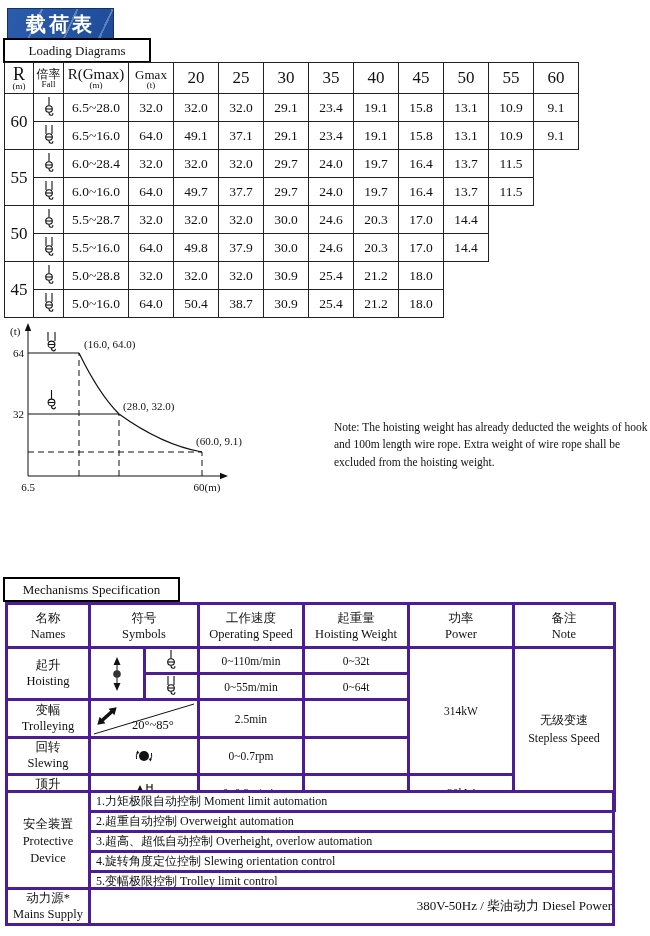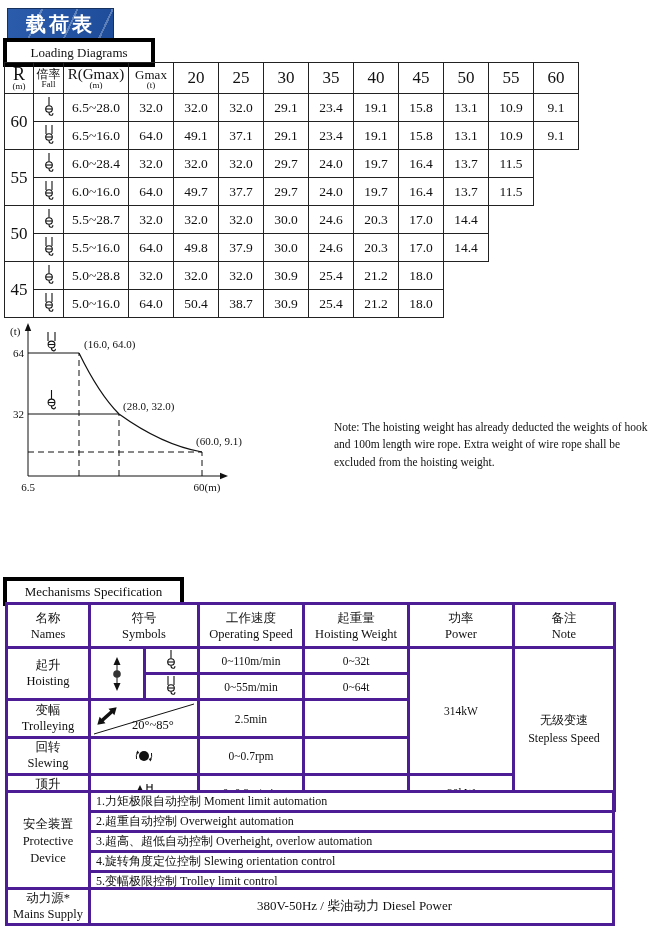--- a/index.html
+++ b/index.html
@@ -6,21 +6,21 @@
   #page{position:relative;width:650px;height:936px;background:#fff;overflow:hidden;
         font-family:"Liberation Serif",serif;color:#111;}
 
   
   .title-blue{position:absolute;color:#fff;font-weight:bold;letter-spacing:3px;
     text-align:center;border:1px solid #16315e;
     background:
       repeating-linear-gradient(115deg, rgba(255,255,255,0) 0 30px, rgba(255,255,255,.28) 30px 32px),
       linear-gradient(100deg,#2b5cab 0%,#1e4c9b 100%);
     display:flex;align-items:center;justify-content:center;}
-  .title-white{position:absolute;background:#fff;border:4px solid #000000;
+  .title-white{position:absolute;background:#fff;border:2px solid #000000;
     display:flex;align-items:center;justify-content:center;font-size:13px;}
   #t1-cn{left:7px;top:8px;width:105px;height:30px;font-size:20px;}
   #t1-en{left:3px;top:38px;width:144px;height:21px;}
   #t2-cn{left:7px;top:548px;width:122px;height:29px;font-size:20px;}
   #t2-en{left:3px;top:577px;width:173px;height:21px;}
 
   
   #load-table{position:absolute;left:4px;top:62px;border-collapse:collapse;}
   #load-table th,#load-table td{border:1px solid #222;text-align:center;vertical-align:middle;padding:0;}
   #load-table td{height:27px;font-size:13.5px;}
@@ -59,21 +59,21 @@
   #mech-table .sym{overflow:hidden;}
   #mech-table .notecell{font-size:12px;line-height:1.5;}
   svg text{font-family:"Liberation Serif",serif;}
 
   
   #safety-table{top:790px;}
   #safety-table .name{font-size:12.5px;line-height:1.35;}
   #safety-table .item{text-align:left;padding:0 0 0 5px;height:17px;font-size:12px;}
   #mains-table{top:887px;}
   #mains-table .name{font-size:12.5px;line-height:1.3;height:32px;}
-  #mains-table .val{text-align:center;padding-left:6px;font-size:13px;}
+  #mains-table .val{text-align:right;padding-left:6px;font-size:13px;}
 
   #footnote{position:absolute;left:0;top:919px;width:648px;text-align:right;font-size:11px;}
 </style>
 </head>
 <body>
 
 <div id="page">
 
   <div class="title-blue" id="t1-cn">载荷表</div>
   <div class="title-white" id="t1-en">Loading Diagrams</div>

